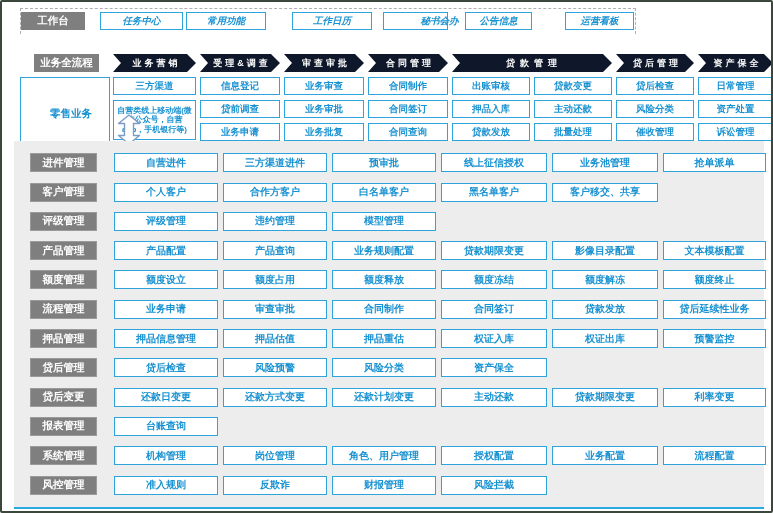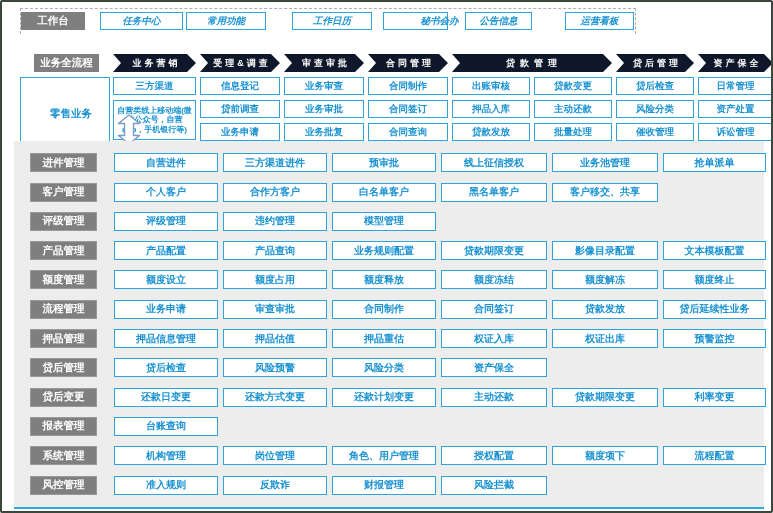--- a/index.html
+++ b/index.html
@@ -234,21 +234,21 @@
       <div class="glabel2">报表管理</div>
       <div class="box2">台账查询</div>
     </div>
 
     <div class="mrow">
       <div class="glabel2">系统管理</div>
       <div class="box2">机构管理</div>
       <div class="box2">岗位管理</div>
       <div class="box2">角色、用户管理</div>
       <div class="box2">授权配置</div>
-      <div class="box2">额度项下</div>
+      <div class="box2">业务配置</div>
       <div class="box2">流程配置</div>
     </div>
 
     <div class="mrow">
       <div class="glabel2">风控管理</div>
       <div class="box2">准入规则</div>
       <div class="box2">反欺诈</div>
       <div class="box2">财报管理</div>
       <div class="box2">风险拦截</div>
     </div>

